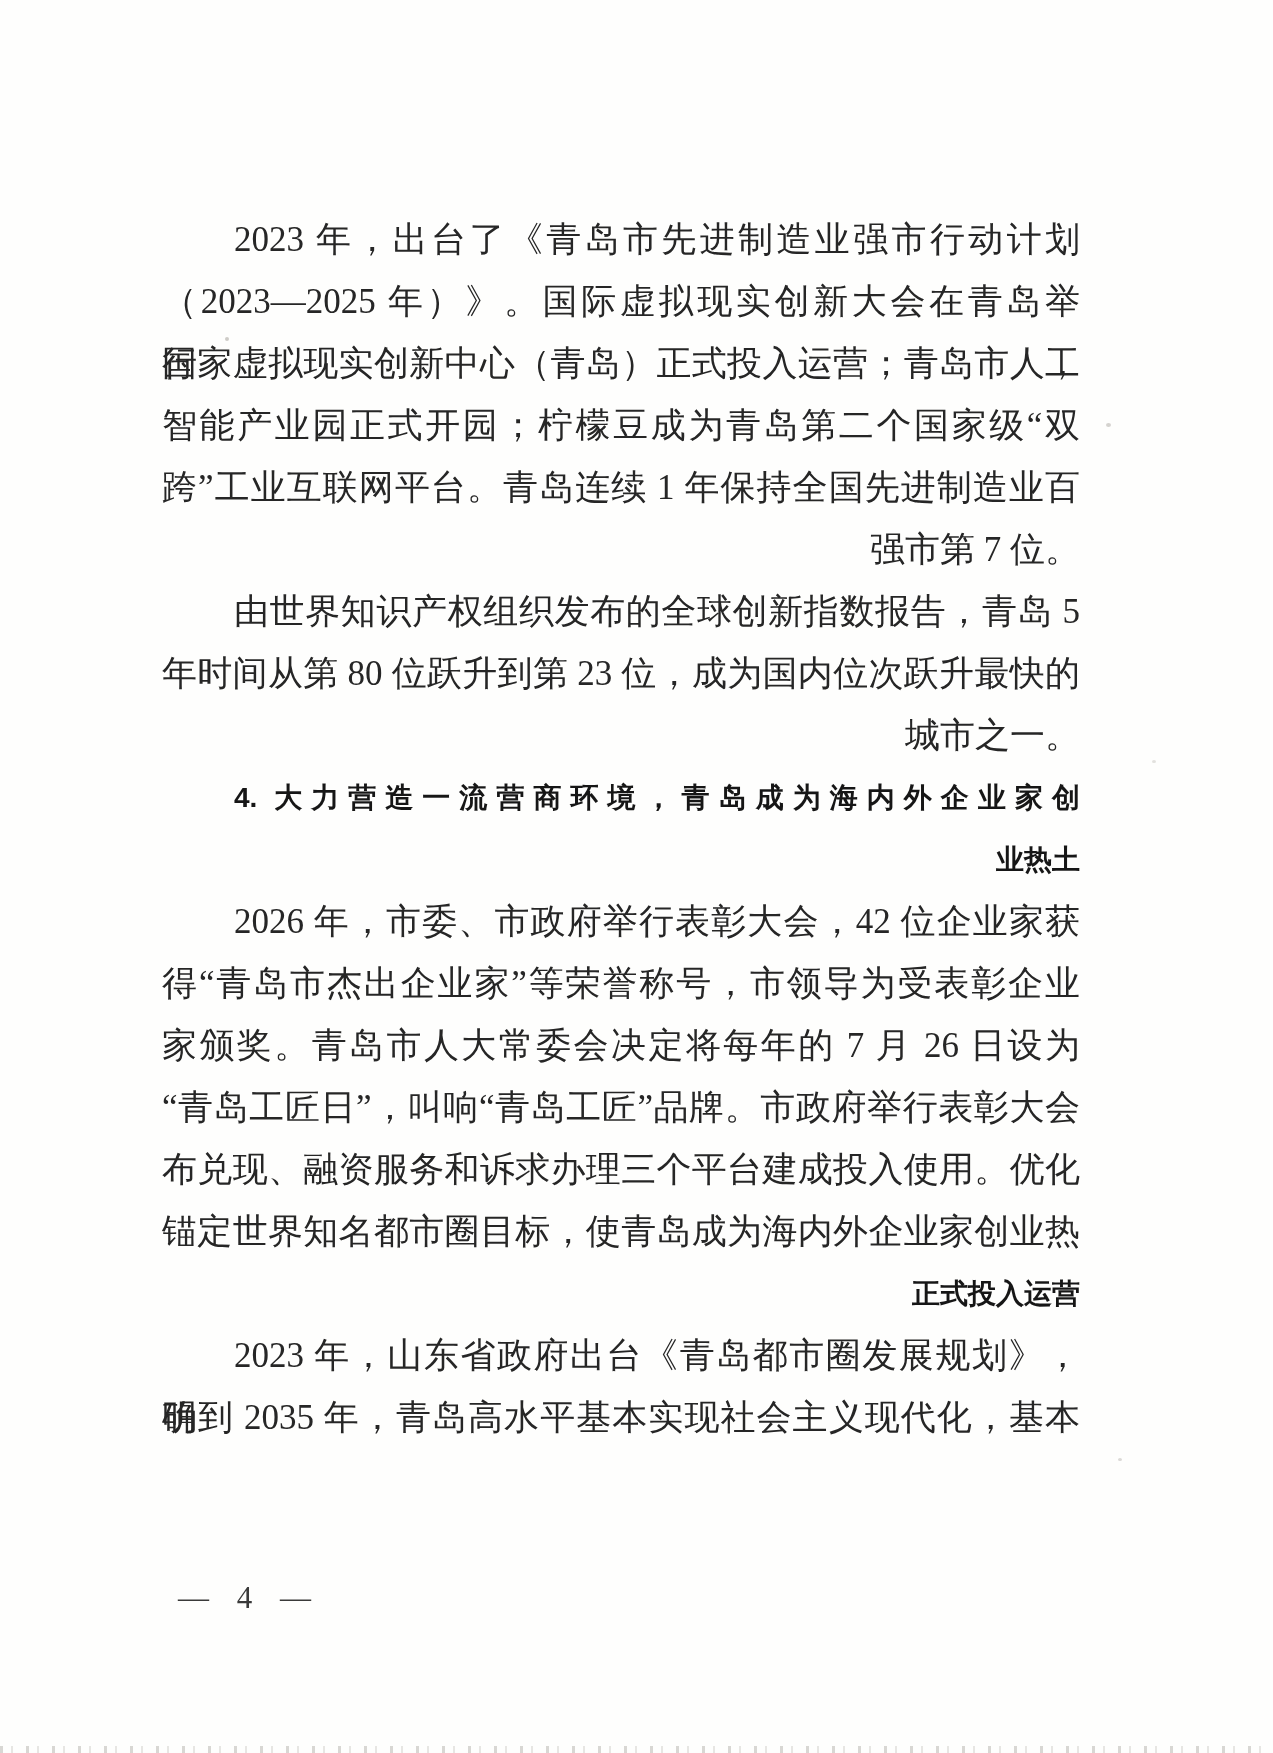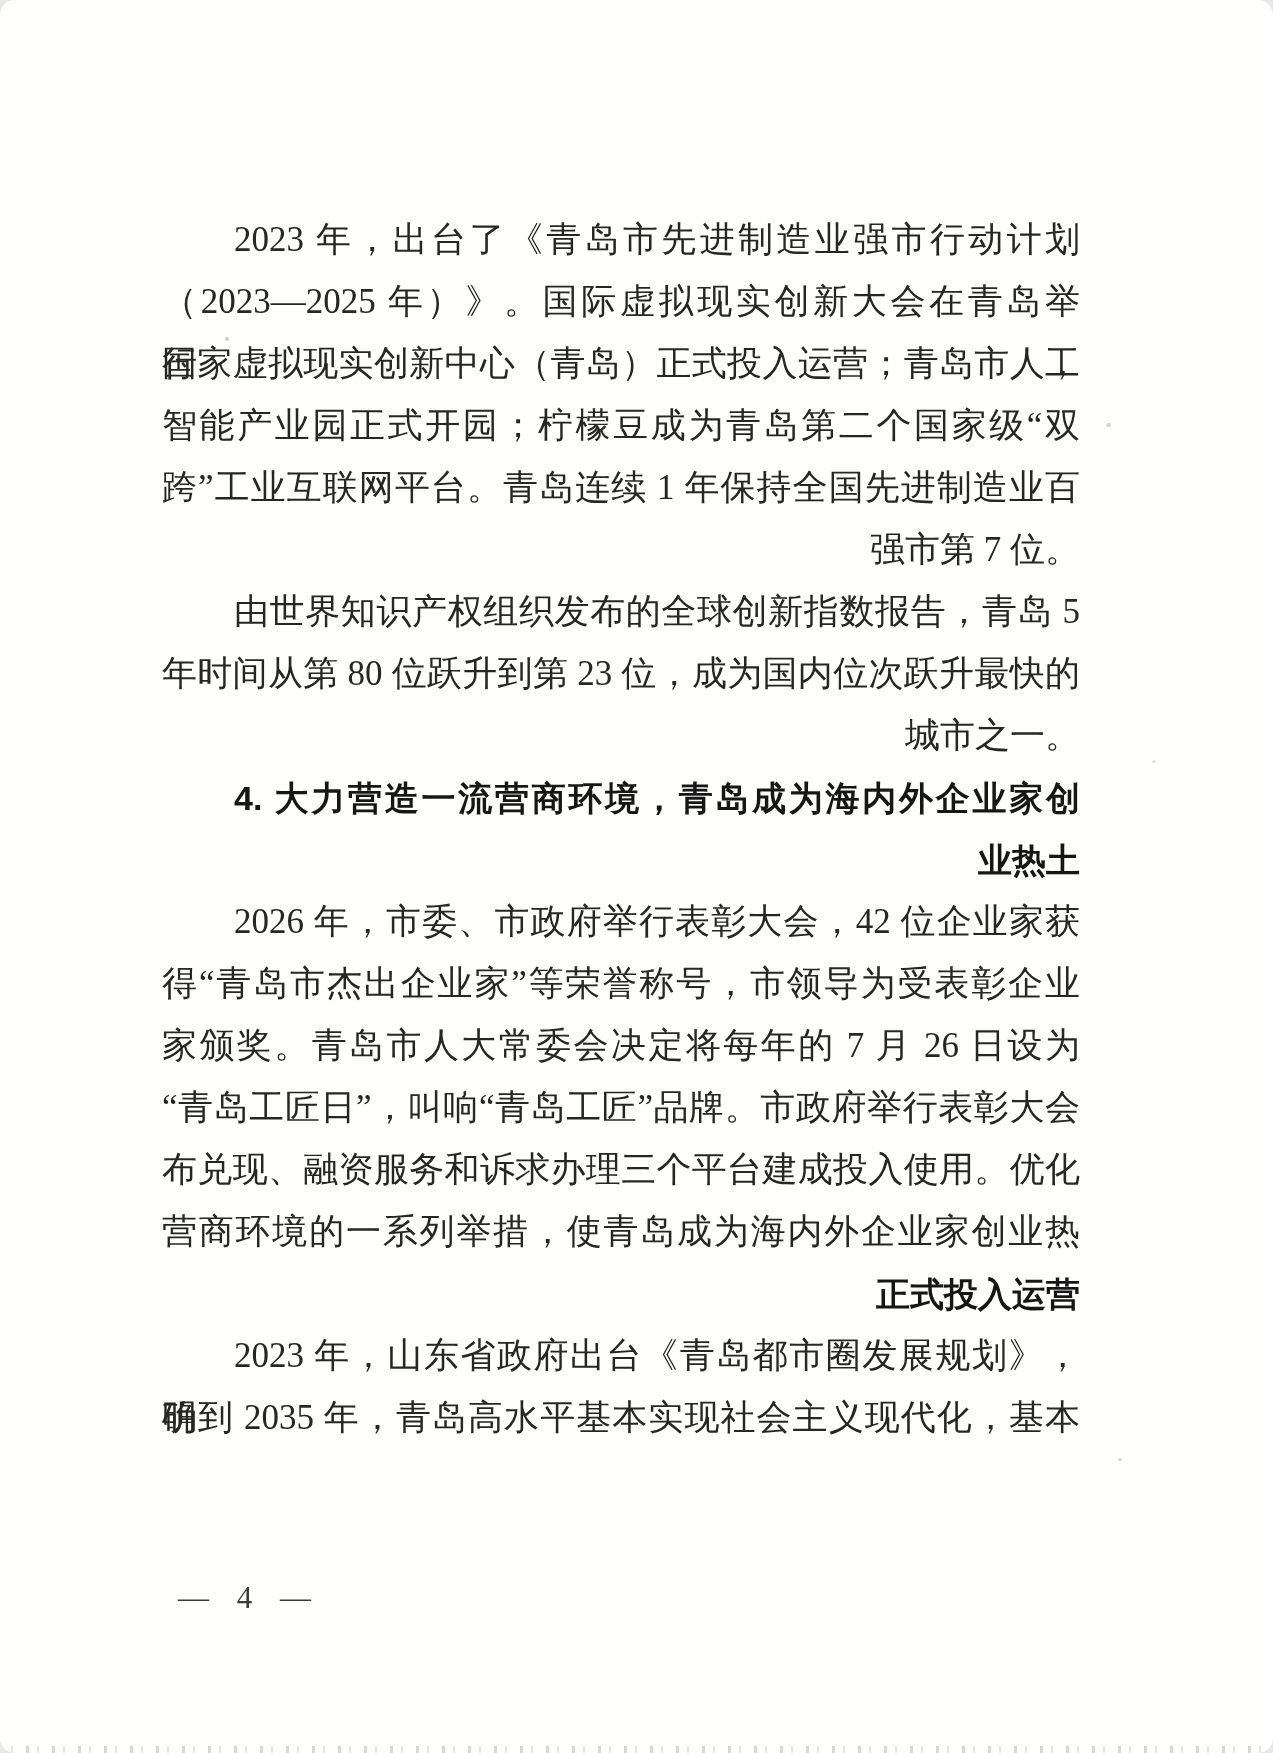--- a/index.html
+++ b/index.html
@@ -8,21 +8,20 @@
     background: #e8e8e8;
   }
   .page {
     position: relative;
     width: 1273px;
     height: 1753px;
     margin: 0 auto;
     background: #fefefd;
     overflow: hidden;
     font-family: "Liberation Serif", serif;
-    border-radius: 15px;
   }
   .text-block {
     position: absolute;
     left: 162px;
     top: 209px;
     width: 918px;
   }
   .line {
     height: 62px;
     line-height: 62px;
@@ -40,21 +39,21 @@
     text-indent: 72px;
   }
   .body {
     font-family: "Liberation Serif", serif;
     font-weight: normal;
   }
   .heading {
     font-family: "Liberation Sans", sans-serif;
     font-weight: bold;
     color: #161616;
-    font-size: 34px;
+    font-size: 28px;
   }
   .footer {
     position: absolute;
     left: 178px;
     top: 1576px;
     height: 44px;
     line-height: 44px;
     font-size: 31px;
     color: #3a3a3a;
     letter-spacing: 10px;
@@ -105,21 +104,21 @@
     <div class="line body">城市之一。</div>
 
     <div class="line heading indent jfull">4. 大力营造一流营商环境，青岛成为海内外企业家创</div>
     <div class="line heading">业热土</div>
 
     <div class="line body indent jfull">2026 年，市委、市政府举行表彰大会，42 位企业家获</div>
     <div class="line body jfull">得“青岛市杰出企业家”等荣誉称号，市领导为受表彰企业</div>
     <div class="line body jfull">家颁奖。青岛市人大常委会决定将每年的 7 月 26 日设为</div>
     <div class="line body jfull">“青岛工匠日”，叫响“青岛工匠”品牌。市政府举行表彰大会</div>
     <div class="line body jfull">布兑现、融资服务和诉求办理三个平台建成投入使用。优化</div>
-    <div class="line body jfull">营商环境的一系列举措，使青岛成为海内外企业家创业热</div>
+    <div class="line body jfull">锚定世界知名都市圈目标，使青岛成为海内外企业家创业热</div>
 
     <div class="line heading">正式投入运营</div>
 
     <div class="line body indent jfull">2023 年，山东省政府出台《青岛都市圈发展规划》，明</div>
     <div class="line body jfull">确到 2035 年，青岛高水平基本实现社会主义现代化，基本</div>
 
   </div>
 
   <div class="footer">— 4 —</div>
 

